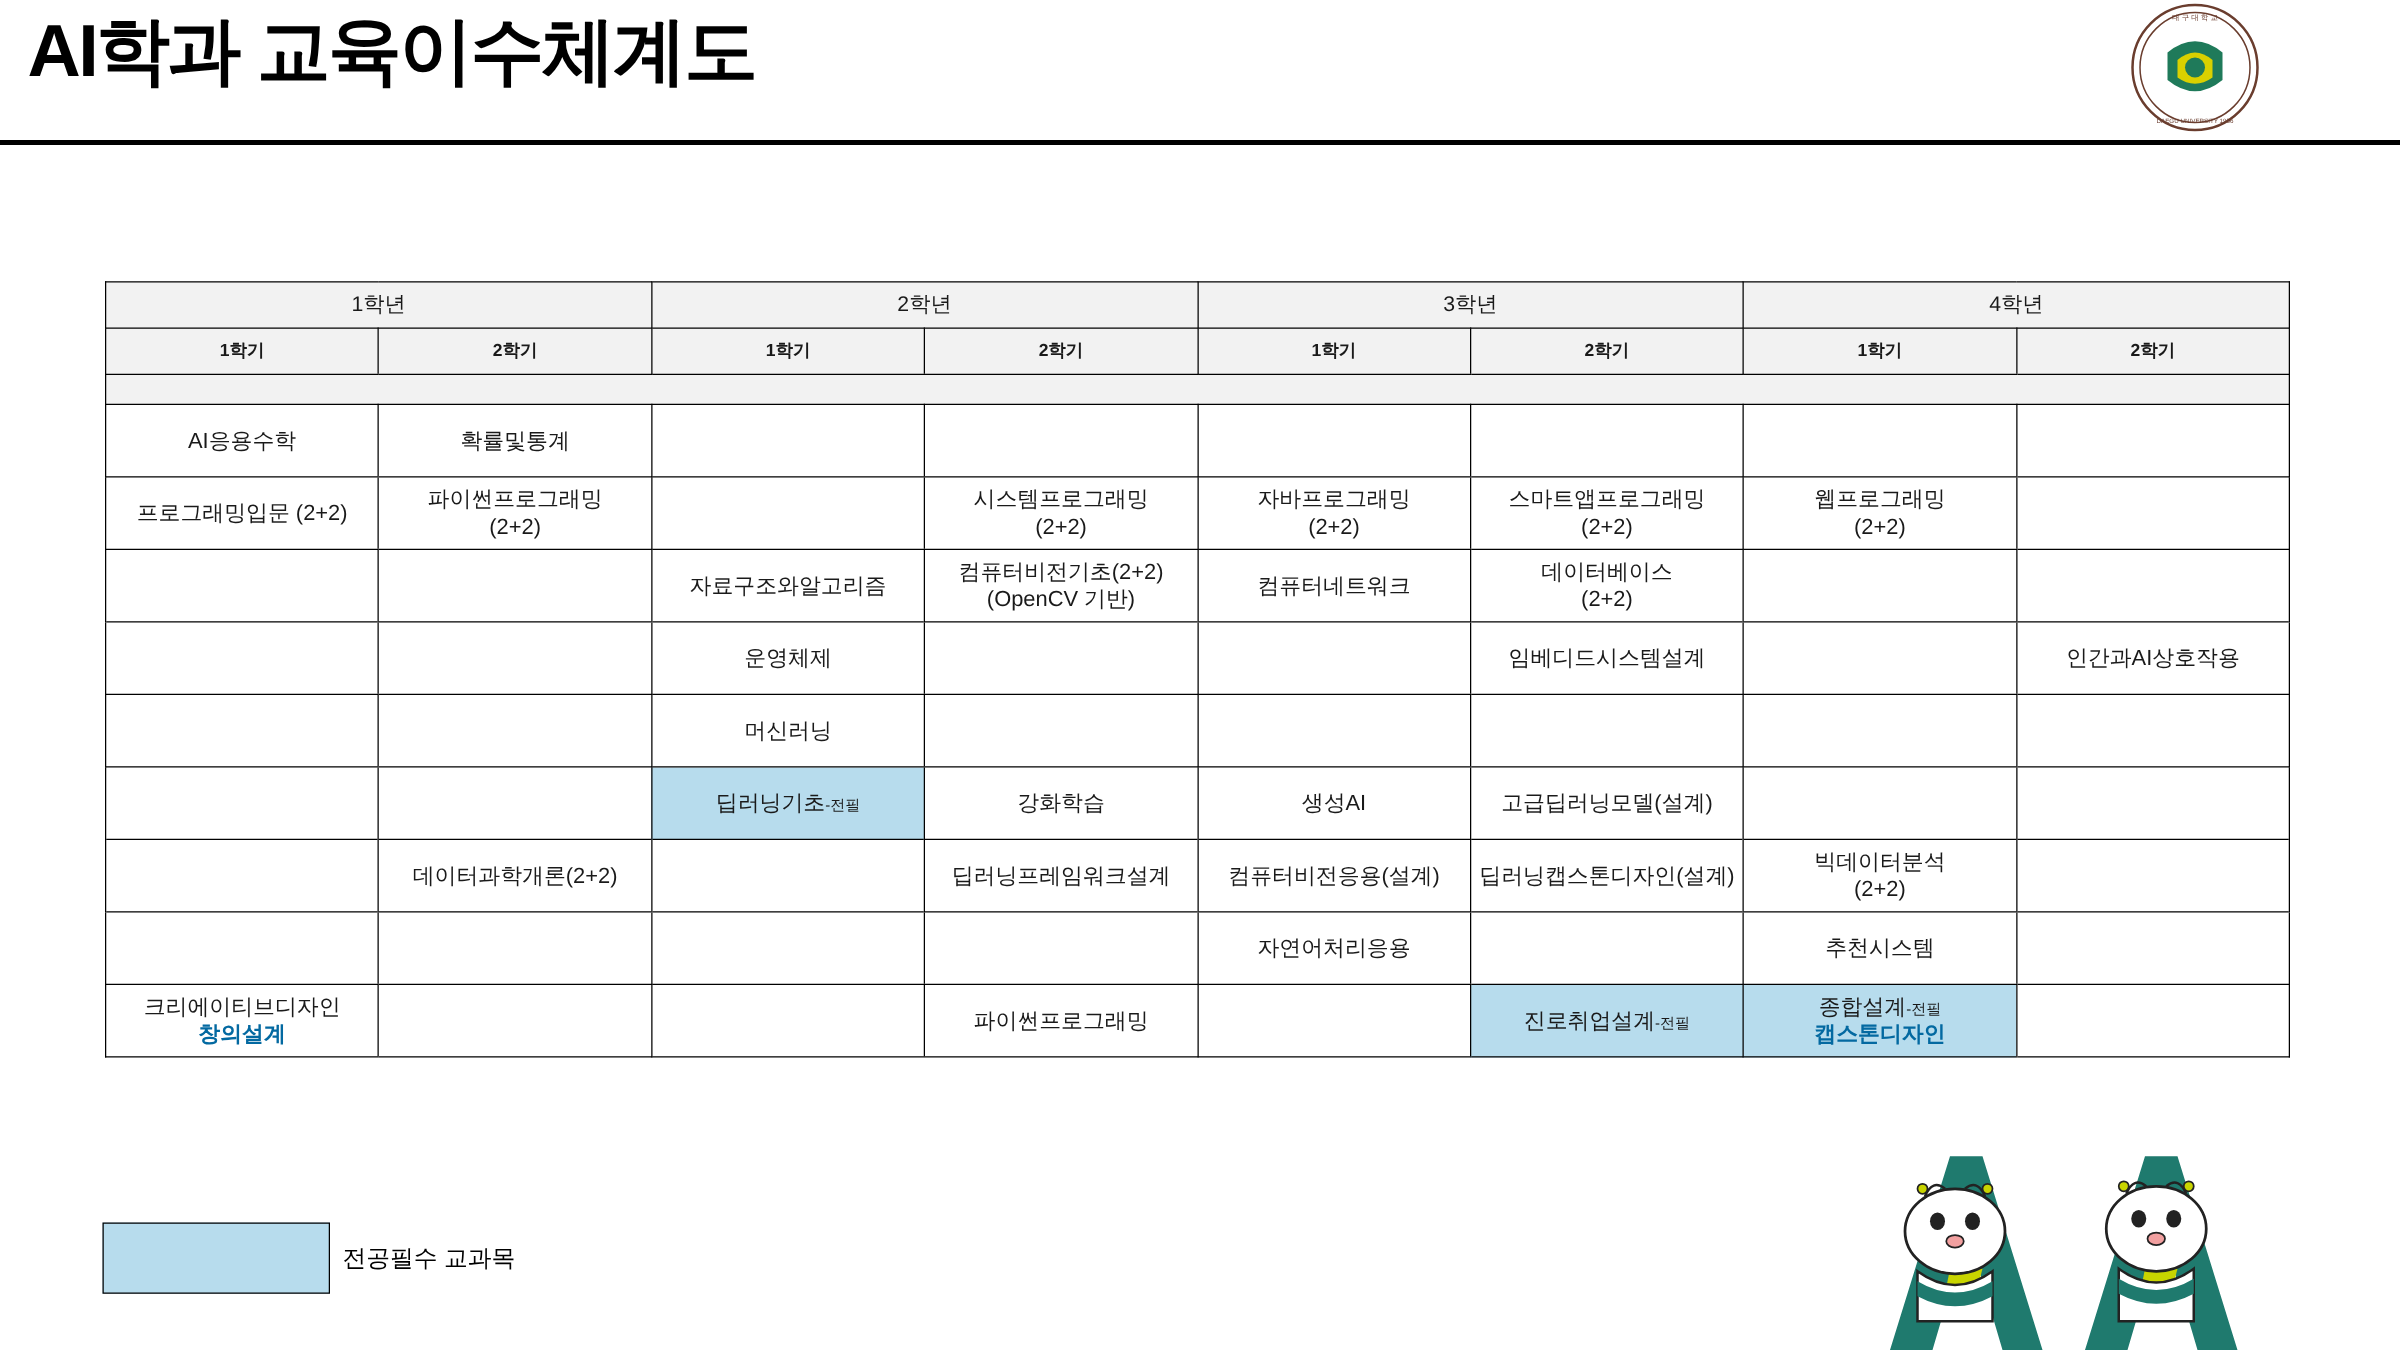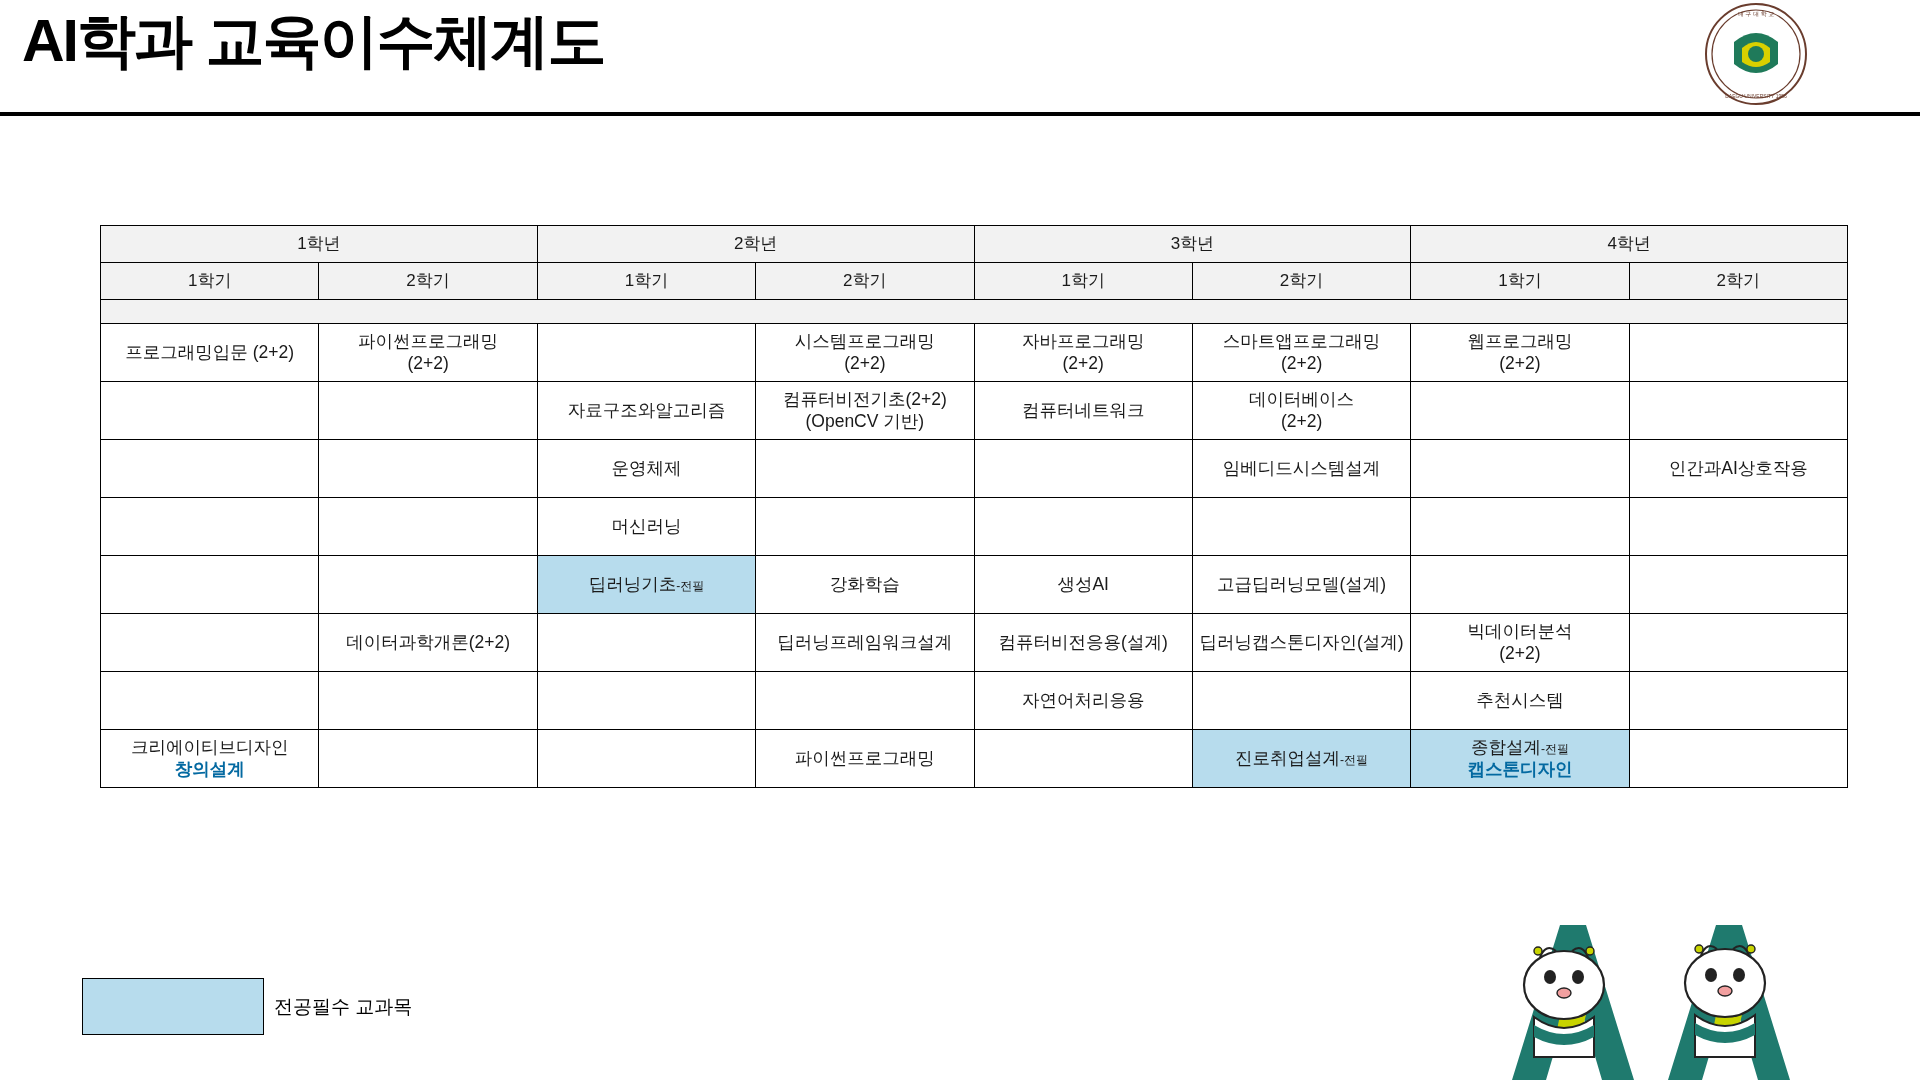--- a/index.html
+++ b/index.html
@@ -36,41 +36,41 @@
   
   .emblem {
     position: absolute;
     right: 30px; top: 2px;
     width: 104px; height: 104px;
   }
 
   
   .curriculum {
     position: absolute;
-    left: 100px; top: 225px;
+    left: 84px; top: 225px;
     width: 1748px;
     border-collapse: collapse;
     table-layout: fixed;
   }
   .curriculum th, .curriculum td {
     border: 1.6px solid #000;
     text-align: center;
     vertical-align: middle;
     font-size: 17.5px;
     color: #1a1a1a;
     padding: 2px 3px;
     line-height: 1.25;
   }
   .curriculum th {
     background: #f2f2f2;
     font-weight: 700;
     height: 37px;
   }
   .curriculum th.year-head { font-weight: 400; font-size: 17px; }
-  .curriculum th.sem-head  { font-weight: 400; font-size: 17px; }
+  .curriculum th.sem-head  { font-weight: 700; font-size: 14px; }
   .spacer-row td {
     height: 24px;
     background: #f2f2f2;
     border-left: 1.6px solid #000;
     border-right: 1.6px solid #000;
   }
   .curriculum td.cell { height: 58px; background: #ffffff; }
   .curriculum td.req  { background: #b7dced; }
 
   
@@ -150,20 +150,34 @@
         <th class="sem-head">2학기</th>
         <th class="sem-head dotted-r">1학기</th>
         <th class="sem-head">2학기</th>
       </tr>
     </thead>
     <tbody>
       <tr class="spacer-row">
         <td colspan="8"></td>
       </tr>
 
+    <tr>
+          <td class="cell dotted-r">
+            <span class="cell-line">AI응용수학</span>
+          </td>
+          <td class="cell">
+            <span class="cell-line">확률및통계</span>
+          </td>
+          <td class="cell dotted-r"></td>
+          <td class="cell"></td>
+          <td class="cell dotted-r"></td>
+          <td class="cell"></td>
+          <td class="cell dotted-r"></td>
+          <td class="cell"></td>
+        </tr>
         <tr>
           <td class="cell dotted-r">
             <span class="cell-line">프로그래밍입문 (2+2)</span>
           </td>
           <td class="cell">
             <span class="cell-line">파이썬프로그래밍</span>
             <span class="cell-line">(2+2)</span>
           </td>
           <td class="cell dotted-r"></td>
           <td class="cell">

